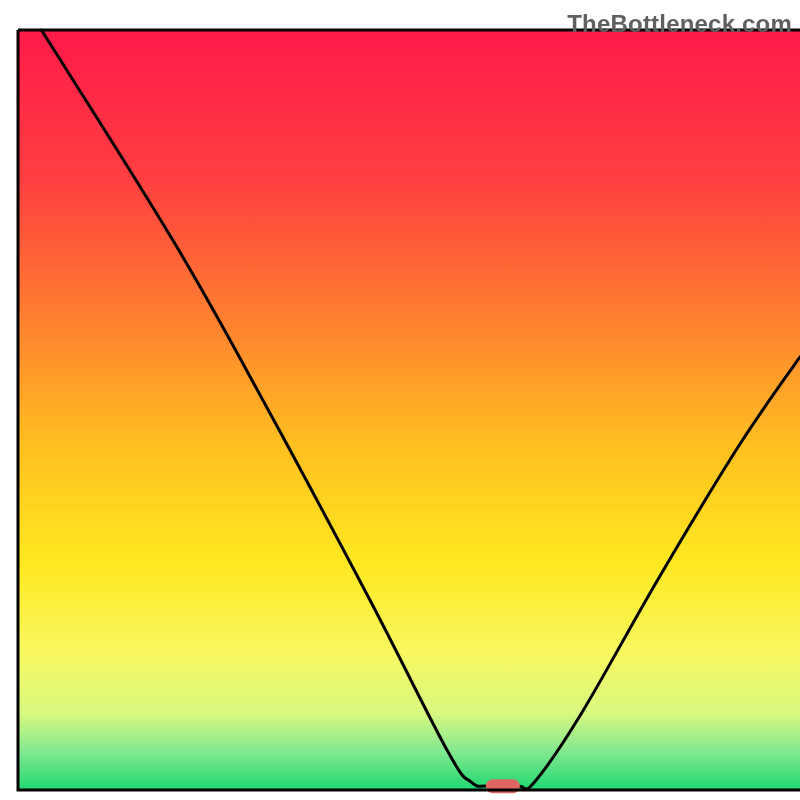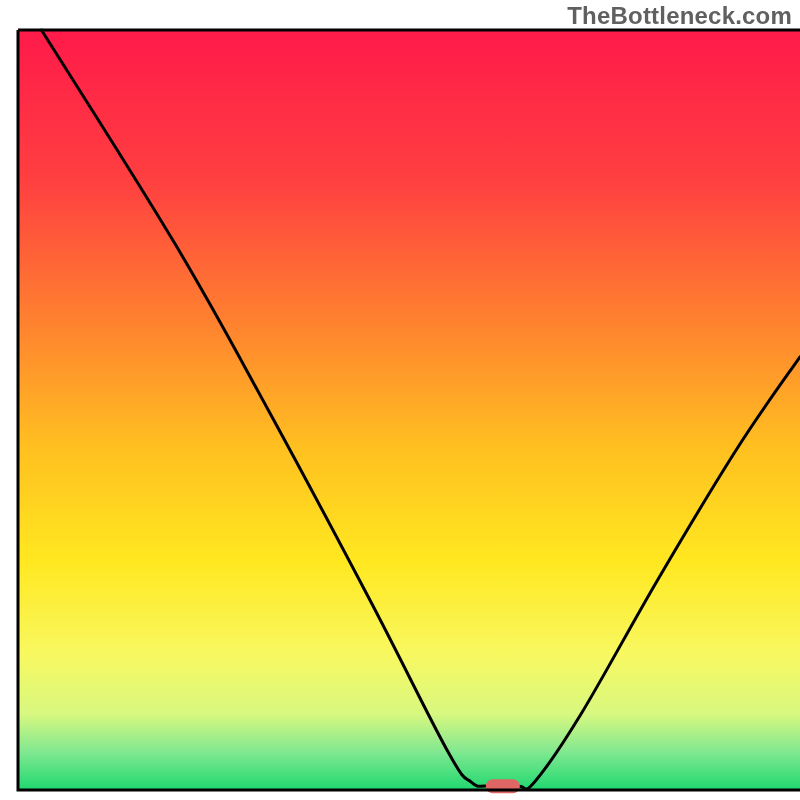--- a/index.html
+++ b/index.html
@@ -10,21 +10,21 @@
     background: #ffffff;
     font-family: Arial, Helvetica, sans-serif;
   }
   .container {
     position: relative;
     width: 800px;
     height: 800px;
   }
   .watermark {
     position: absolute;
-    top: 2px;
+    top: 10px;
     right: 8px;
     font-size: 24px;
     font-weight: 600;
     color: #606060;
     letter-spacing: 0.2px;
     z-index: 10;
   }
   svg {
     position: absolute;
     top: 0;

